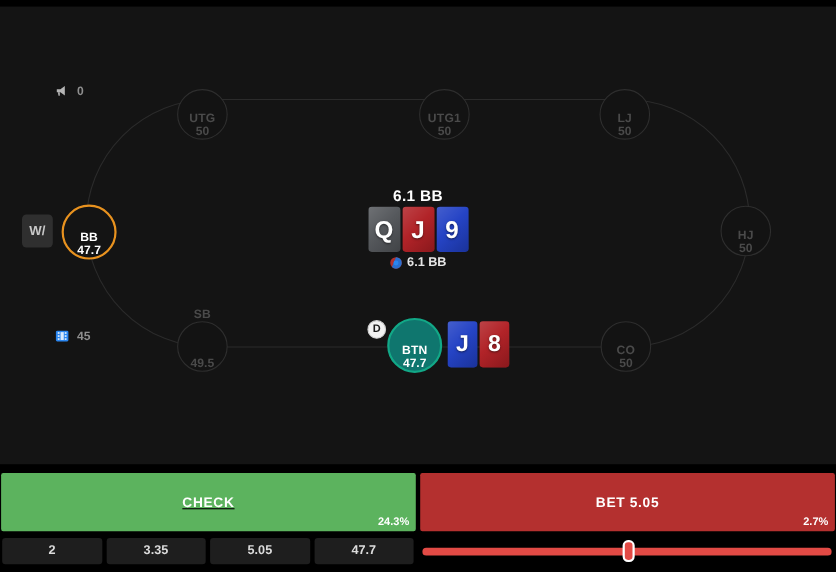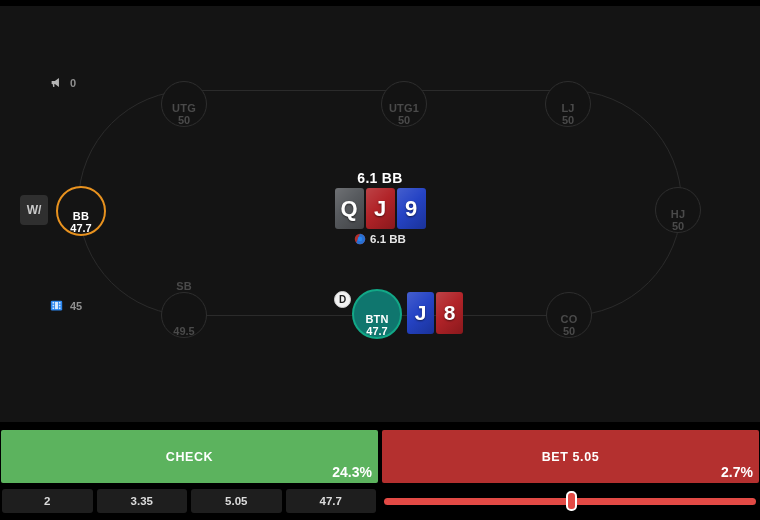--- a/index.html
+++ b/index.html
@@ -292,25 +292,25 @@
   .action-btn .action-label {
     font-size: 12.5px;
     font-weight: bold;
     color: #ffffff;
     letter-spacing: 0.6px;
   }
   .action-btn .action-freq {
     position: absolute;
     right: 6px;
     bottom: 3px;
-    font-size: 14px;
+    font-size: 10px;
     font-weight: bold;
     color: #ffffff;
   }
-  .action-check { background: #5cb35e; }
+  .action-check { background: #5cb35e; text-decoration: underline; }
   .action-bet   { background: #b4302f; }
 
   
   .size-bar {
     position: absolute;
     left: 0;
     top: 487px;
     width: 760px;
     height: 28px;
     display: flex;

